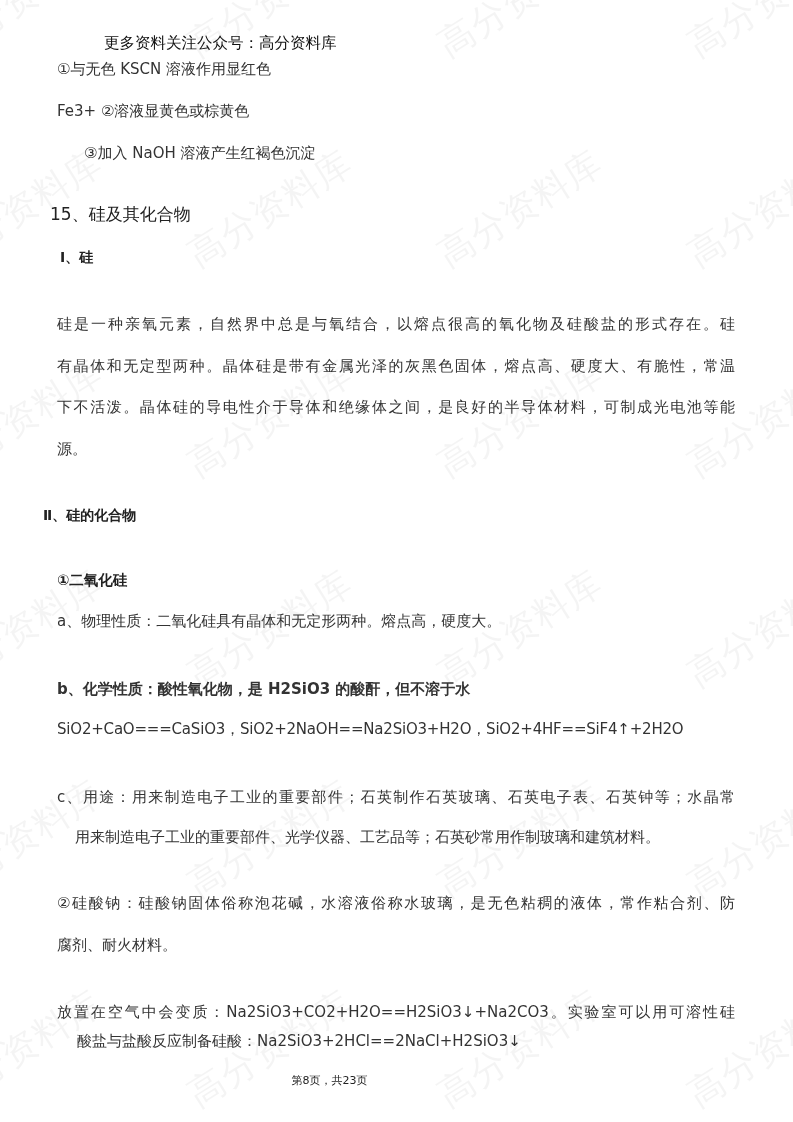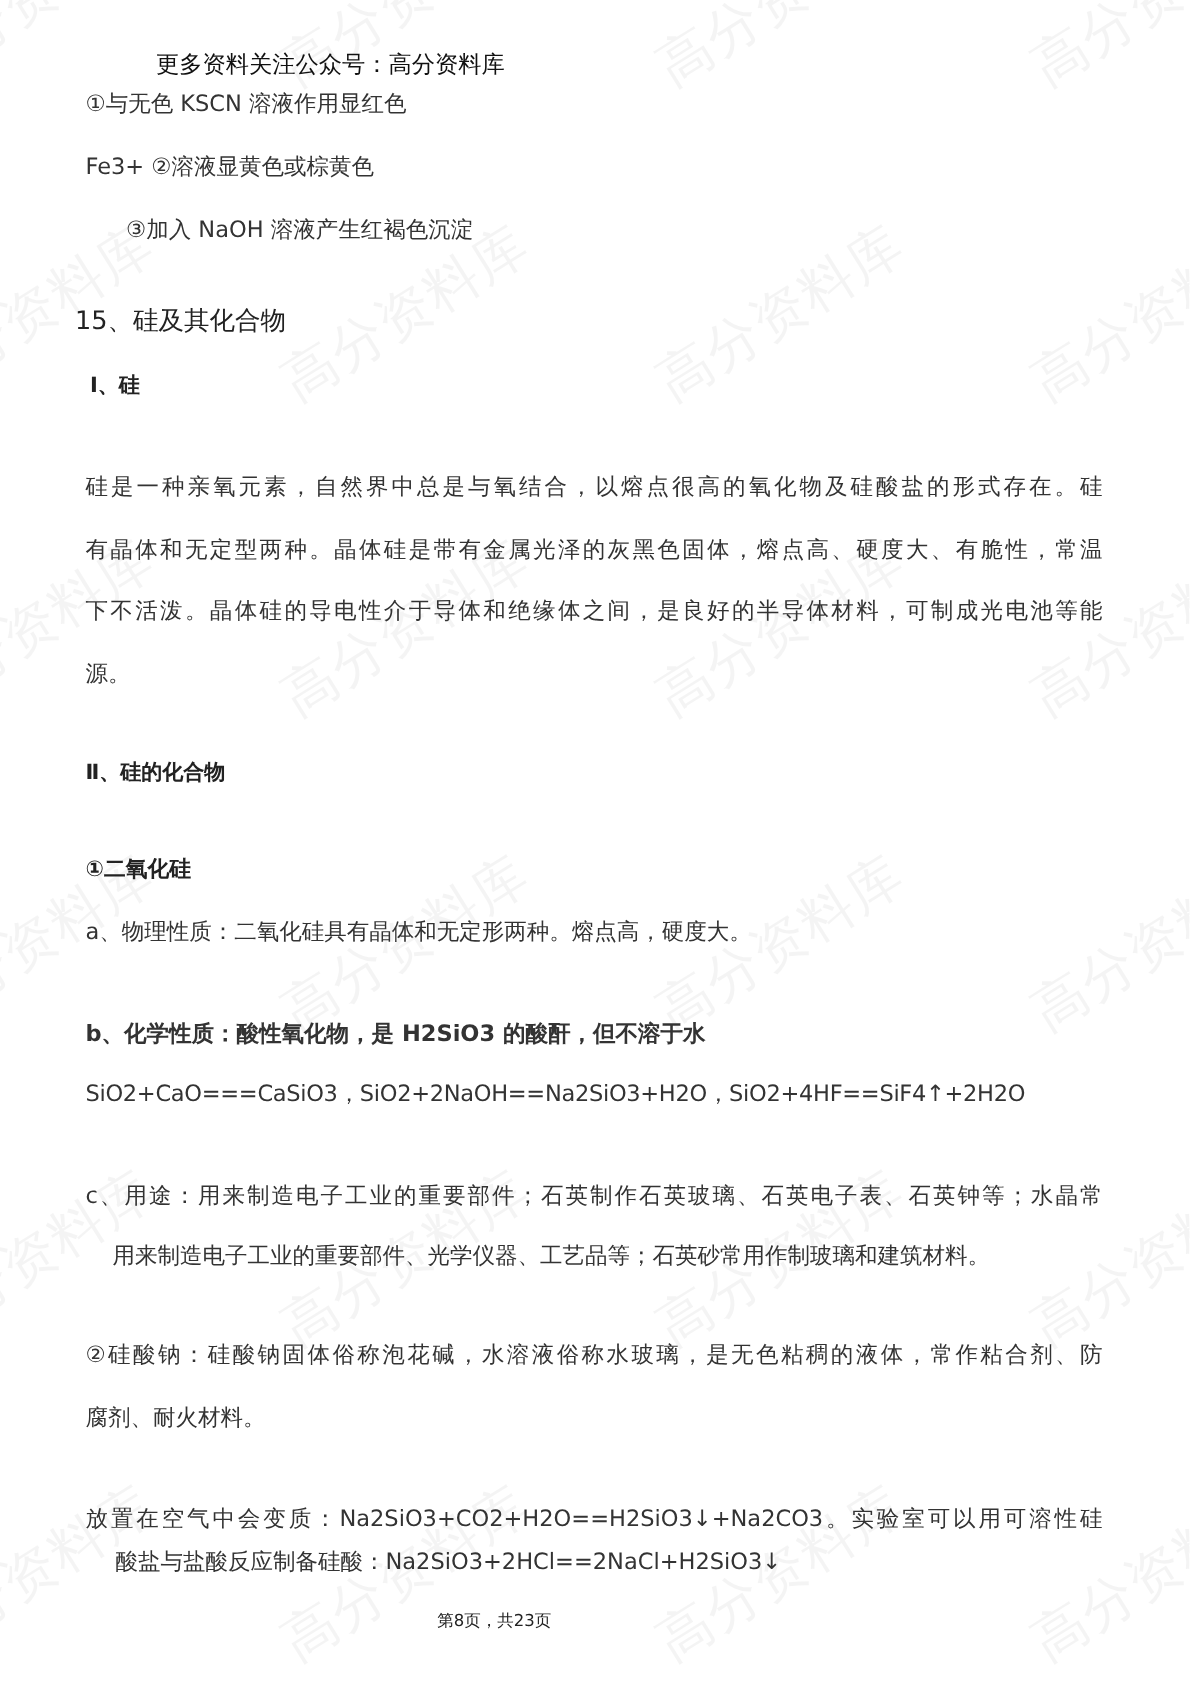--- a/index.html
+++ b/index.html
@@ -124,21 +124,21 @@
 
   <div class="line section-title" style="top:204px;">15、硅及其化合物</div>
 
   <div class="line sub-heading" style="top:247px;">Ⅰ、硅</div>
 
   <div class="line justify" style="top:314px;"> 硅是一种亲氧元素，自然界中总是与氧结合，以熔点很高的氧化物及硅酸盐的形式存在。硅</div>
   <div class="line justify" style="top:356px;">有晶体和无定型两种。晶体硅是带有金属光泽的灰黑色固体，熔点高、硬度大、有脆性，常温</div>
   <div class="line justify" style="top:397px;">下不活泼。晶体硅的导电性介于导体和绝缘体之间，是良好的半导体材料，可制成光电池等能</div>
   <div class="line" style="top:439px;">源。</div>
 
-  <div class="line sub-heading" style="top:505px; left:57px;text-align:right;">Ⅱ、硅的化合物</div>
+  <div class="line sub-heading" style="top:505px; left:43px;text-align:right;">Ⅱ、硅的化合物</div>
 
   <div class="line bold" style="top:570px; font-size:14.5px;">①二氧化硅</div>
 
   <div class="line" style="top:611px;">a、物理性质：二氧化硅具有晶体和无定形两种。熔点高，硬度大。</div>
 
   <div class="line" style="top:679px;font-weight:bold;">b、化学性质：酸性氧化物，是 H2SiO3 的酸酐，但不溶于水</div>
   <div class="line" style="top:719px; letter-spacing:-0.2px;">SiO2+CaO===CaSiO3，SiO2+2NaOH==Na2SiO3+H2O，SiO2+4HF==SiF4↑+2H2O</div>
 
   <div class="line justify" style="top:787px;">c、用途：用来制造电子工业的重要部件；石英制作石英玻璃、石英电子表、石英钟等；水晶常</div>
   <div class="line" style="top:827px;margin-left:18px;">用来制造电子工业的重要部件、光学仪器、工艺品等；石英砂常用作制玻璃和建筑材料。</div>

